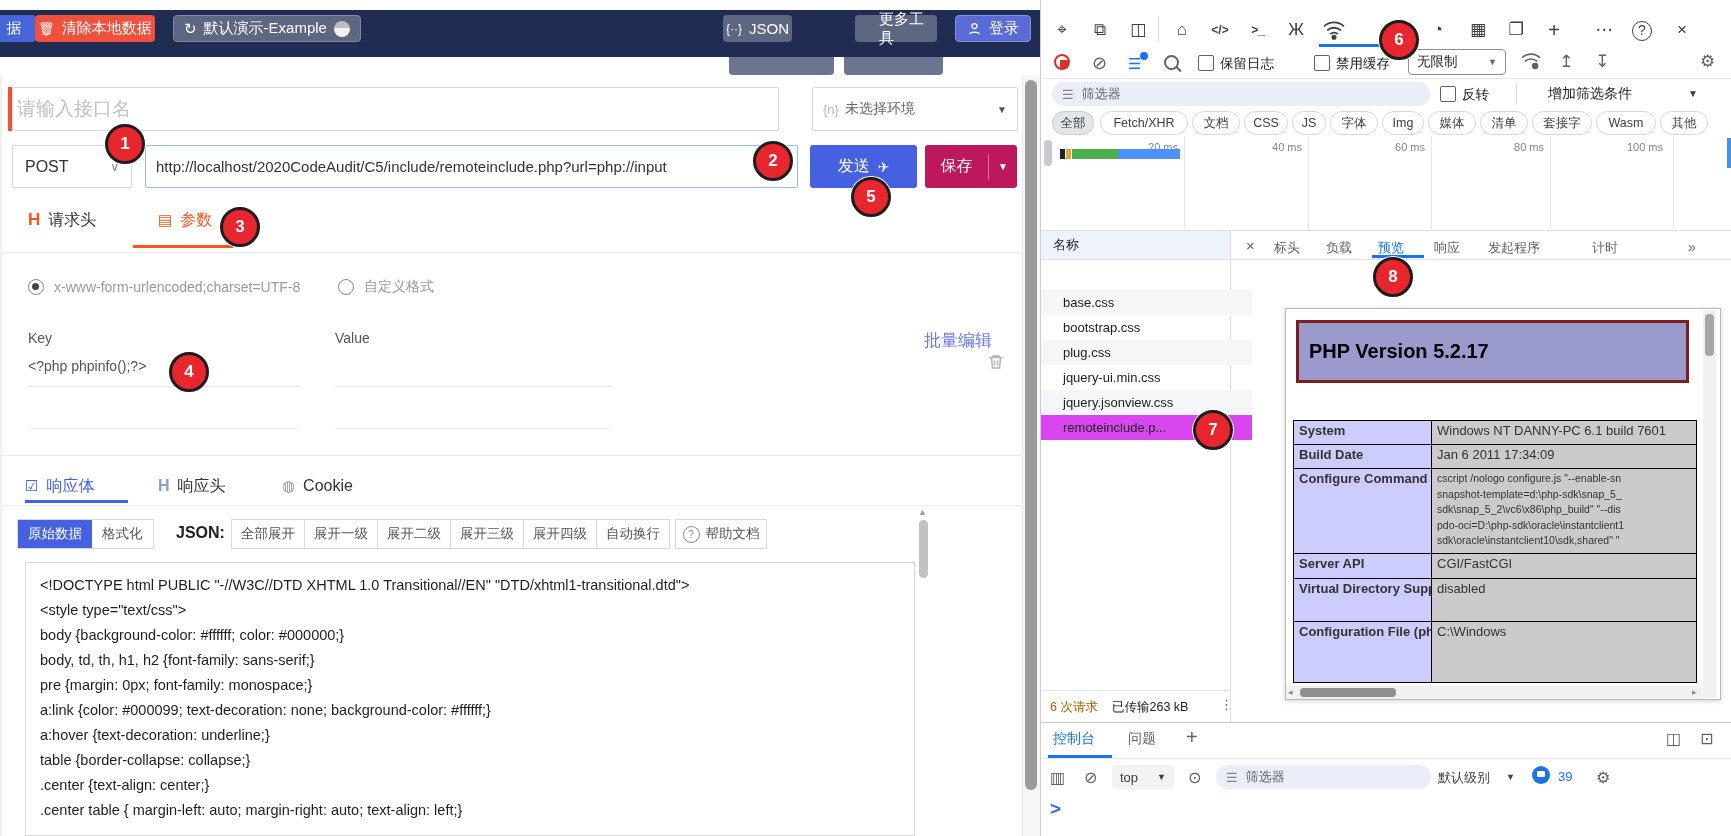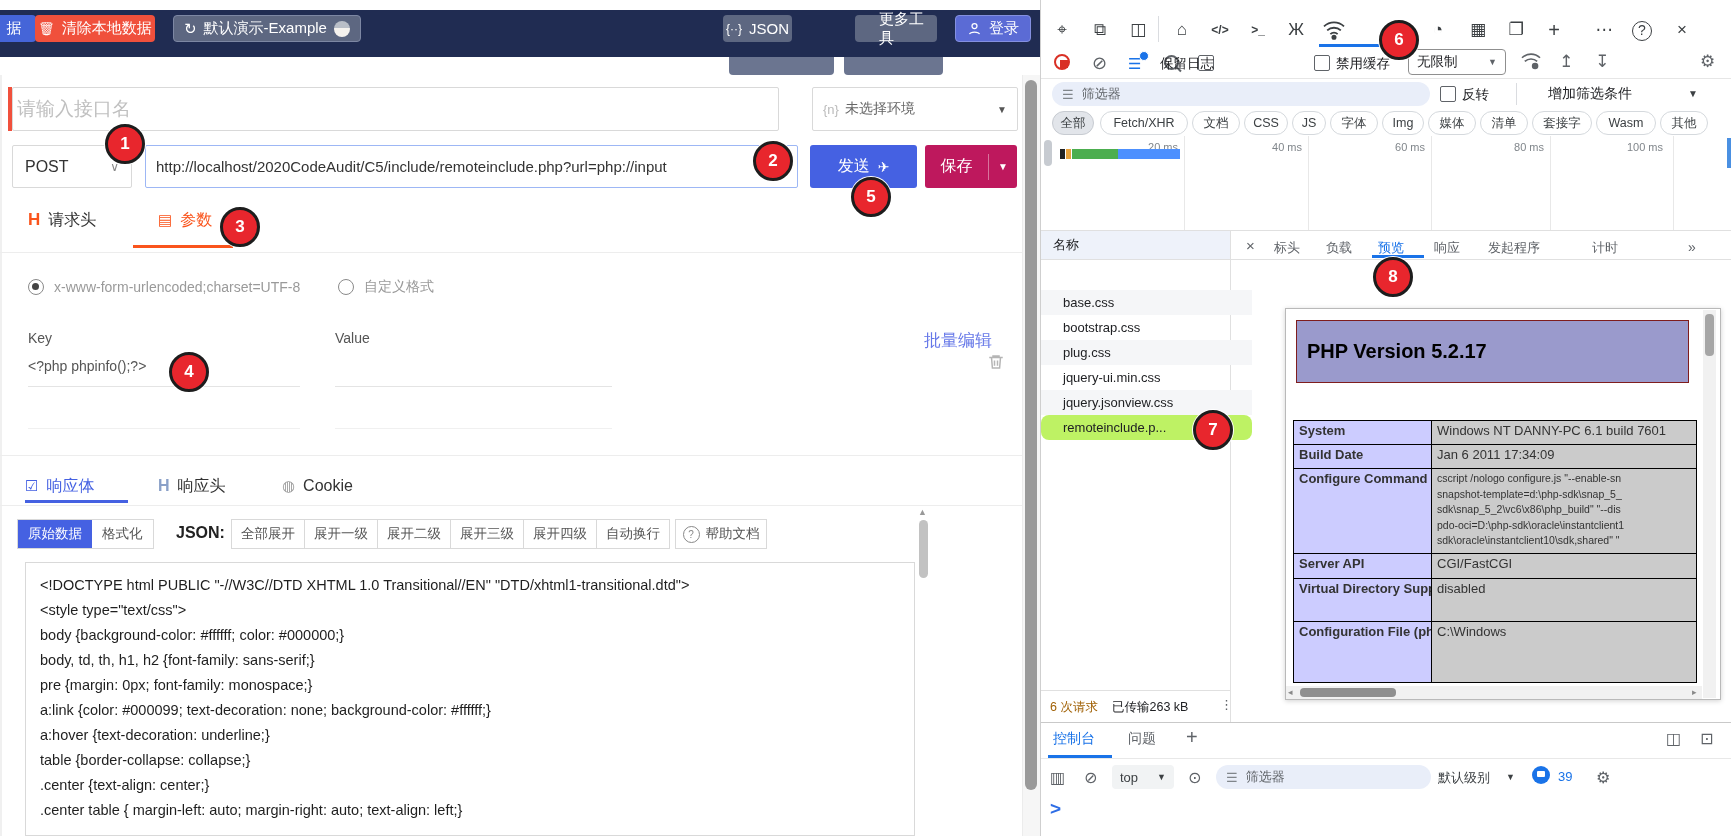--- a/index.html
+++ b/index.html
@@ -234,21 +234,21 @@
   <span class="ic" style="left:1629px;font-size:14px;"><span style="display:inline-block;width:18px;height:18px;border:1.5px solid #3c4043;border-radius:50%;line-height:17px;">?</span></span>
   <span class="ic" style="left:1669px;">×</span>
 
   <span class="ab" style="left:1054px;top:54px;width:16px;height:16px;border:2px solid #d93025;border-radius:50%;">
       <span style="position:absolute;left:4px;top:4px;width:8px;height:8px;background:#d93025;"></span>
     </span>
   <span class="ic2" style="left:1092px;top:53px;font-size:18px;">⊘</span>
   <span class="ic2" style="left:1128px;top:54px;color:#1a73e8;font-size:15px;">☰<span style="position:absolute;left:11px;top:-3px;width:8px;height:8px;border-radius:50%;background:#1a73e8;border:1px solid #fff;"></span></span>
   <span class="lens" style="left:1164px;top:55px;"></span>
   <span class="cb" style="left:1198px;top:55px;"></span>
-  <span class="ab" style="left:1160px;top:55px;font-size:13.5px;color:#202124;">保留日志</span>
+  <span class="ab" style="left:1220px;top:55px;font-size:13.5px;color:#202124;">保留日志</span>
   <span class="cb" style="left:1314px;top:55px;"></span>
   <span class="ab" style="left:1336px;top:55px;font-size:13.5px;color:#202124;">禁用缓存</span>
   <div class="ab flex" style="left:1408px;top:49px;width:98px;height:26px;border:1px solid #8f8f8f;border-radius:4px;padding:0 8px;justify-content:space-between;background:#fff;">
     <span style="font-size:13.5px;color:#202124;">无限制</span>
     <span style="font-size:9px;color:#5f6368;">▼</span>
   </div>
   <svg class="ab" style="left:1521px;top:52px;" width="20" height="18" viewBox="0 0 24 22" fill="none" stroke="#5f6368" stroke-width="2">
     <path d="M1 7a16 16 0 0 1 22 0"></path>
       <path d="M4.5 11.5a11 11 0 0 1 15 0"></path>
       <circle cx="17" cy="17" r="3" fill="#5f6368"></circle>
@@ -302,34 +302,34 @@
   <div class="ab flex" style="left:1041px;top:231px;width:189px;height:28px;background:#eef2fa;padding-left:12px;font-size:13px;color:#202124;">
     <span>名称</span>
   </div>
   <div class="ab" style="left:1041px;top:259px;width:690px;height:1px;background:#e0e0e0;"></div>
   <div class="ab" style="left:1230px;top:231px;width:1px;height:491px;background:#e0e0e0;"></div>
   <div class="file-row" style="top:290px;background:#f5f6f8;">base.css</div>
   <div class="file-row" style="top:315px;">bootstrap.css</div>
   <div class="file-row" style="top:340px;background:#f5f6f8;">plug.css</div>
   <div class="file-row" style="top:365px;">jquery-ui.min.css</div>
   <div class="file-row" style="top:390px;background:#f5f6f8;">jquery.jsonview.css</div>
-  <div class="file-row" style="top:415px;background:#bef264;border-radius:8px;">remoteinclude.p...</div>
+  <div class="file-row" style="top:415px;background:#d946ef;">remoteinclude.p...</div>
 
   <span class="dt-tab" style="left:1246px;top:237px;font-size:15px;">×</span>
   <span class="dt-tab" style="left:1274px;">标头</span>
   <span class="dt-tab" style="left:1326px;">负载</span>
   <span class="dt-tab" style="left:1378px;color:#1a73e8;">预览</span>
   <div class="ab" style="left:1372px;top:255px;width:52px;height:3px;background:#1a73e8;"></div>
   <span class="dt-tab" style="left:1434px;">响应</span>
   <span class="dt-tab" style="left:1488px;">发起程序</span>
   <span class="dt-tab" style="left:1592px;">计时</span>
   <span class="dt-tab" style="left:1688px;font-size:14px;">»</span>
 
   <div class="ab" style="left:1285px;top:308px;width:436px;height:392px;border:1px solid #b9b9b9;background:#fff;box-shadow:0 1px 5px rgba(0,0,0,.18);"></div>
-  <div class="ab flex" style="left:1296px;top:320px;width:393px;height:63px;background:#9a9acc;border:1px solid #7f1d1d;padding-left:10px;">
+  <div class="ab flex" style="left:1296px;top:320px;width:393px;height:63px;background:#9a9acc;border:3px solid #7f1d1d;padding-left:10px;">
     <span style="font-size:20px;font-weight:bold;color:#000;">PHP Version 5.2.17</span>
   </div>
   <table class="phpinfo ab" style="left:1293px;top:420px;width:404px;">
     <tbody>
         <tr style="height:24px;">
       <td class="ph-label">System</td>
       <td class="ph-value">Windows NT DANNY-PC 6.1 build 7601</td>
     </tr>
     <tr style="height:24px;">
       <td class="ph-label">Build Date</td>

